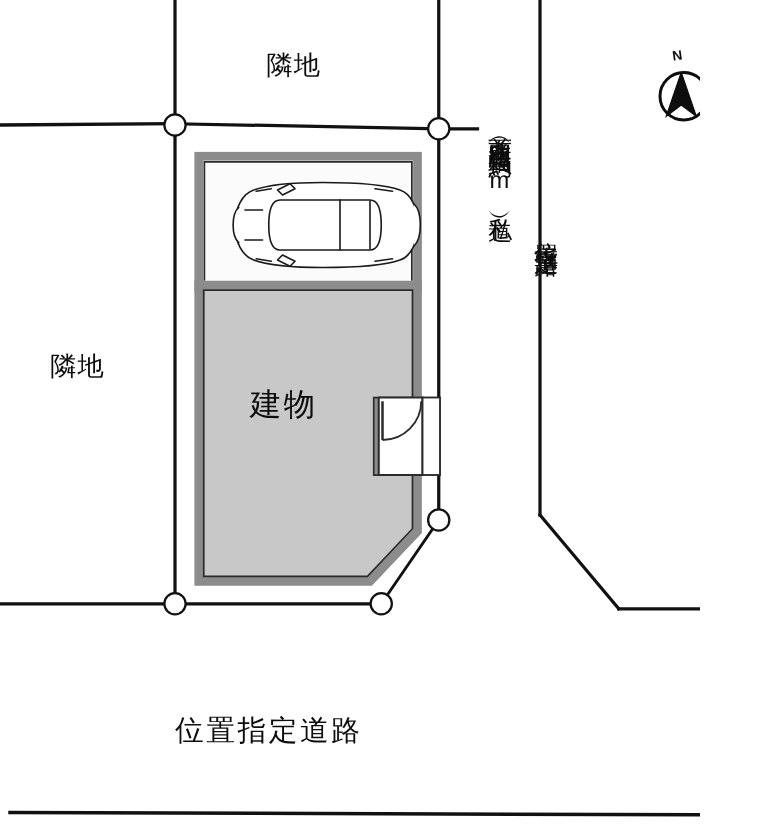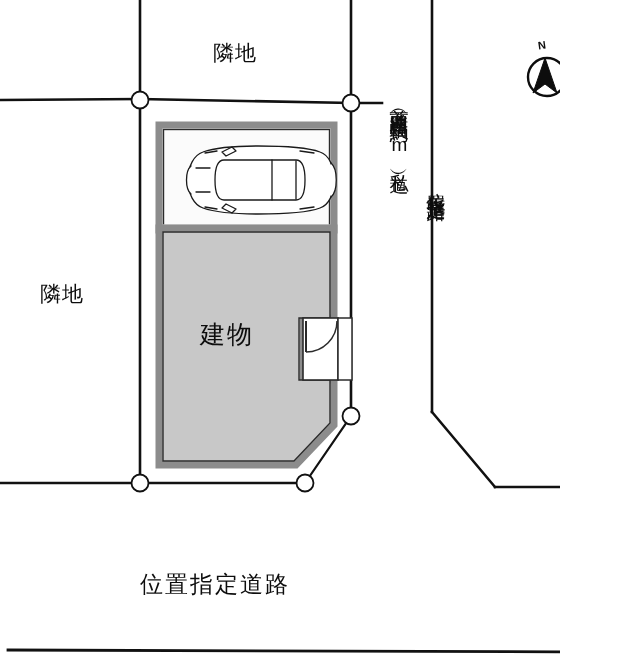--- a/index.html
+++ b/index.html
@@ -43,21 +43,21 @@
     letter-spacing: 1px;
   }
   .lbl-neighbor-left {
     left: 40px;
     top: 283px;
     font-size: 21px;
     letter-spacing: 1px;
   }
   .lbl-building {
     left: 200px;
-    top: 322px;
+    top: 312px;
     font-size: 25px;
     letter-spacing: 2px;
     font-weight: 500;
   }
 
   
   .lbl-vert {
     writing-mode: vertical-rl;
     text-orientation: upright;
     font-size: 19px;

